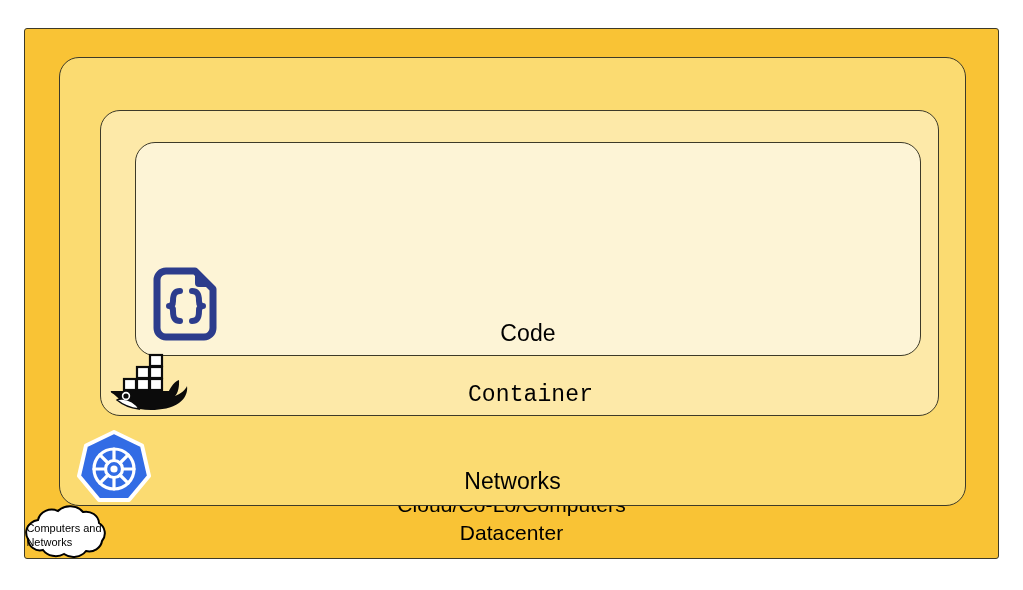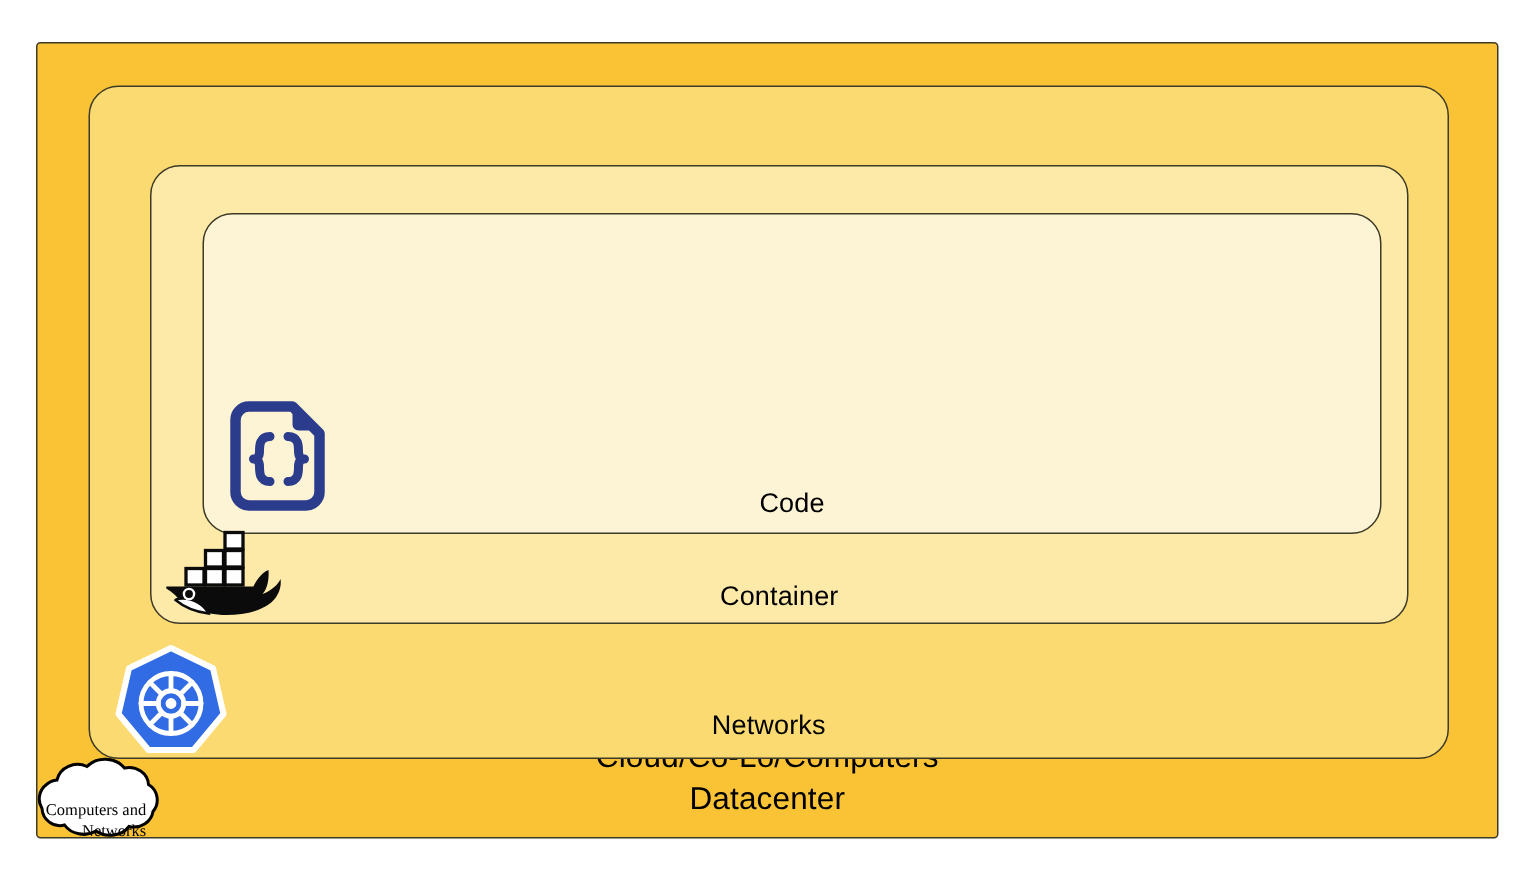--- a/index.html
+++ b/index.html
@@ -66,28 +66,28 @@
     border-radius: 20px;
   }
 
   
   .layer-label {
     position: absolute;
     width: 100%;
     text-align: center;
     color: #000000;
     font-family: "Liberation Sans", sans-serif;
-    font-size: 18px;
+    font-size: 23px;
     line-height: 1.22;
     letter-spacing: 0.1px;
     white-space: pre-line;
   }
 
   .label-code      { left: 0; bottom: 8px; }
-  .label-container { left: 0; bottom: 6px; }
+  .label-container { left: 11px; bottom: 6px; font-family: Liberation Mono, monospace; }
   .label-cluster   { left: 0; bottom: 10px; }
   .label-datacenter{
     left: 0;
     bottom: 12px;
     font-size: 21px;
     line-height: 1.3;
   }
 
   
   .icon-abs {
@@ -118,28 +118,28 @@
   .cloud-icon-wrap {
     left: 8px;
     top: 500px;
     width: 112px;
     height: 72px;
   }
 
   .cloud-text {
     position: absolute;
     left: 0;
-    top: 12px;
+    top: 0;
     width: 112px;
     height: 72px;
     display: flex;
     align-items: center;
     justify-content: center;
-    text-align: right;
-    font-family: Liberation Serif, serif;
+    text-align: left;
+    font-family: Liberation Sans, sans-serif;
     font-size: 11px;
     line-height: 1.28;
     color: #000000;
     pointer-events: none;
     white-space: pre-line;
     padding-bottom: 2px;
     box-sizing: border-box;
   }
 
   svg { display: block; overflow: visible; }

